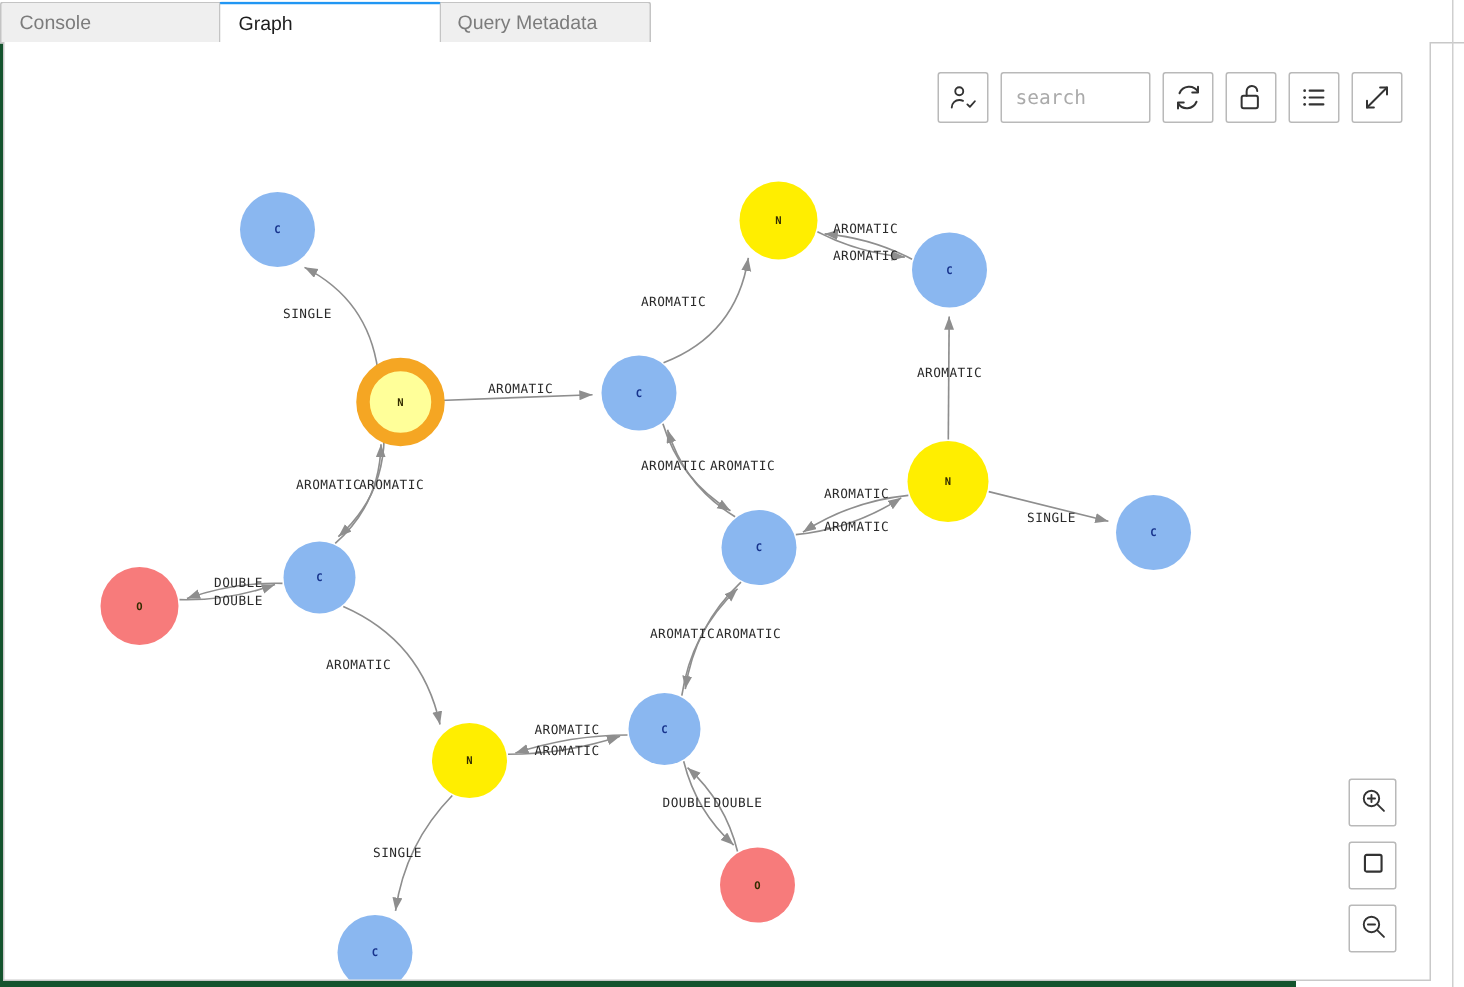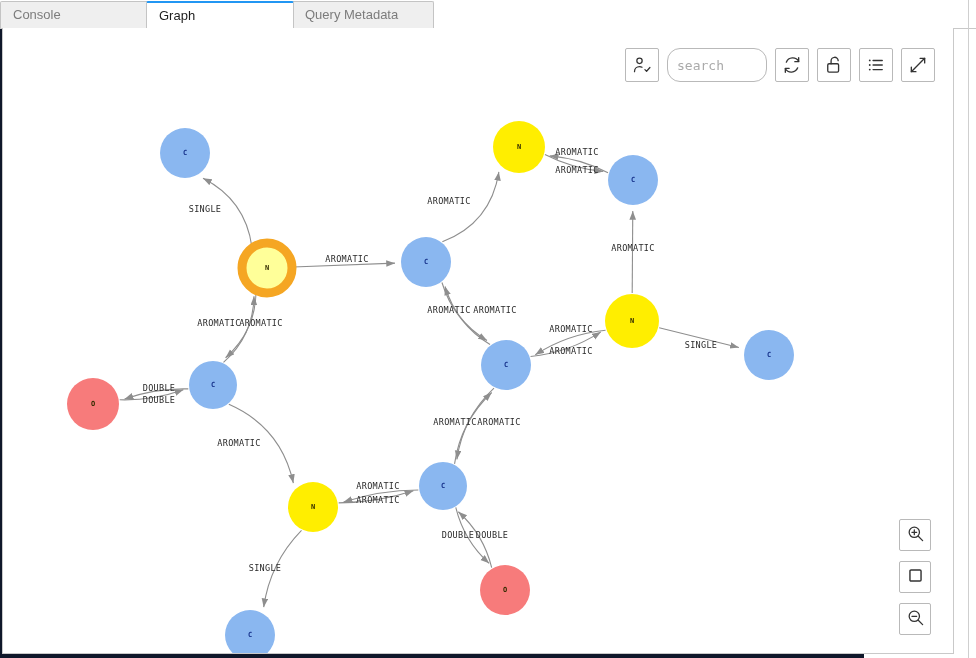--- a/index.html
+++ b/index.html
@@ -6,21 +6,21 @@
   html, body {
     margin: 0; padding: 0;
     width: 976px; height: 658px;
     background: #ffffff;
     font-family: "Liberation Sans", sans-serif;
     overflow: hidden;
   }
   #app {
     position: relative;
     width: 864px; height: 658px;
-    background: #0f172a;
+    background: #14532d;
   }
 
   
   .tabbar {
     position: absolute;
     left: 0; top: 0;
     width: 976px; height: 29px;
     background: #ffffff;
   }
   .tabbar-line {
@@ -96,21 +96,21 @@
     justify-content: center;
     cursor: pointer;
     padding: 0;
   }
   .tb-btn svg { display: block; }
   .search-box {
     width: 100px; height: 34px;
     box-sizing: border-box;
     border: 1px solid #b9b9b9;
     background: #ffffff;
-    border-radius: 13px;
+    border-radius: 2px;
     font-family: "DejaVu Sans Mono", monospace;
     font-size: 13px;
     color: #333;
     padding: 0 9px;
     outline: none;
   }
   .search-box::placeholder { color: #aaaaaa; }
 
   
   .zoomctl {

